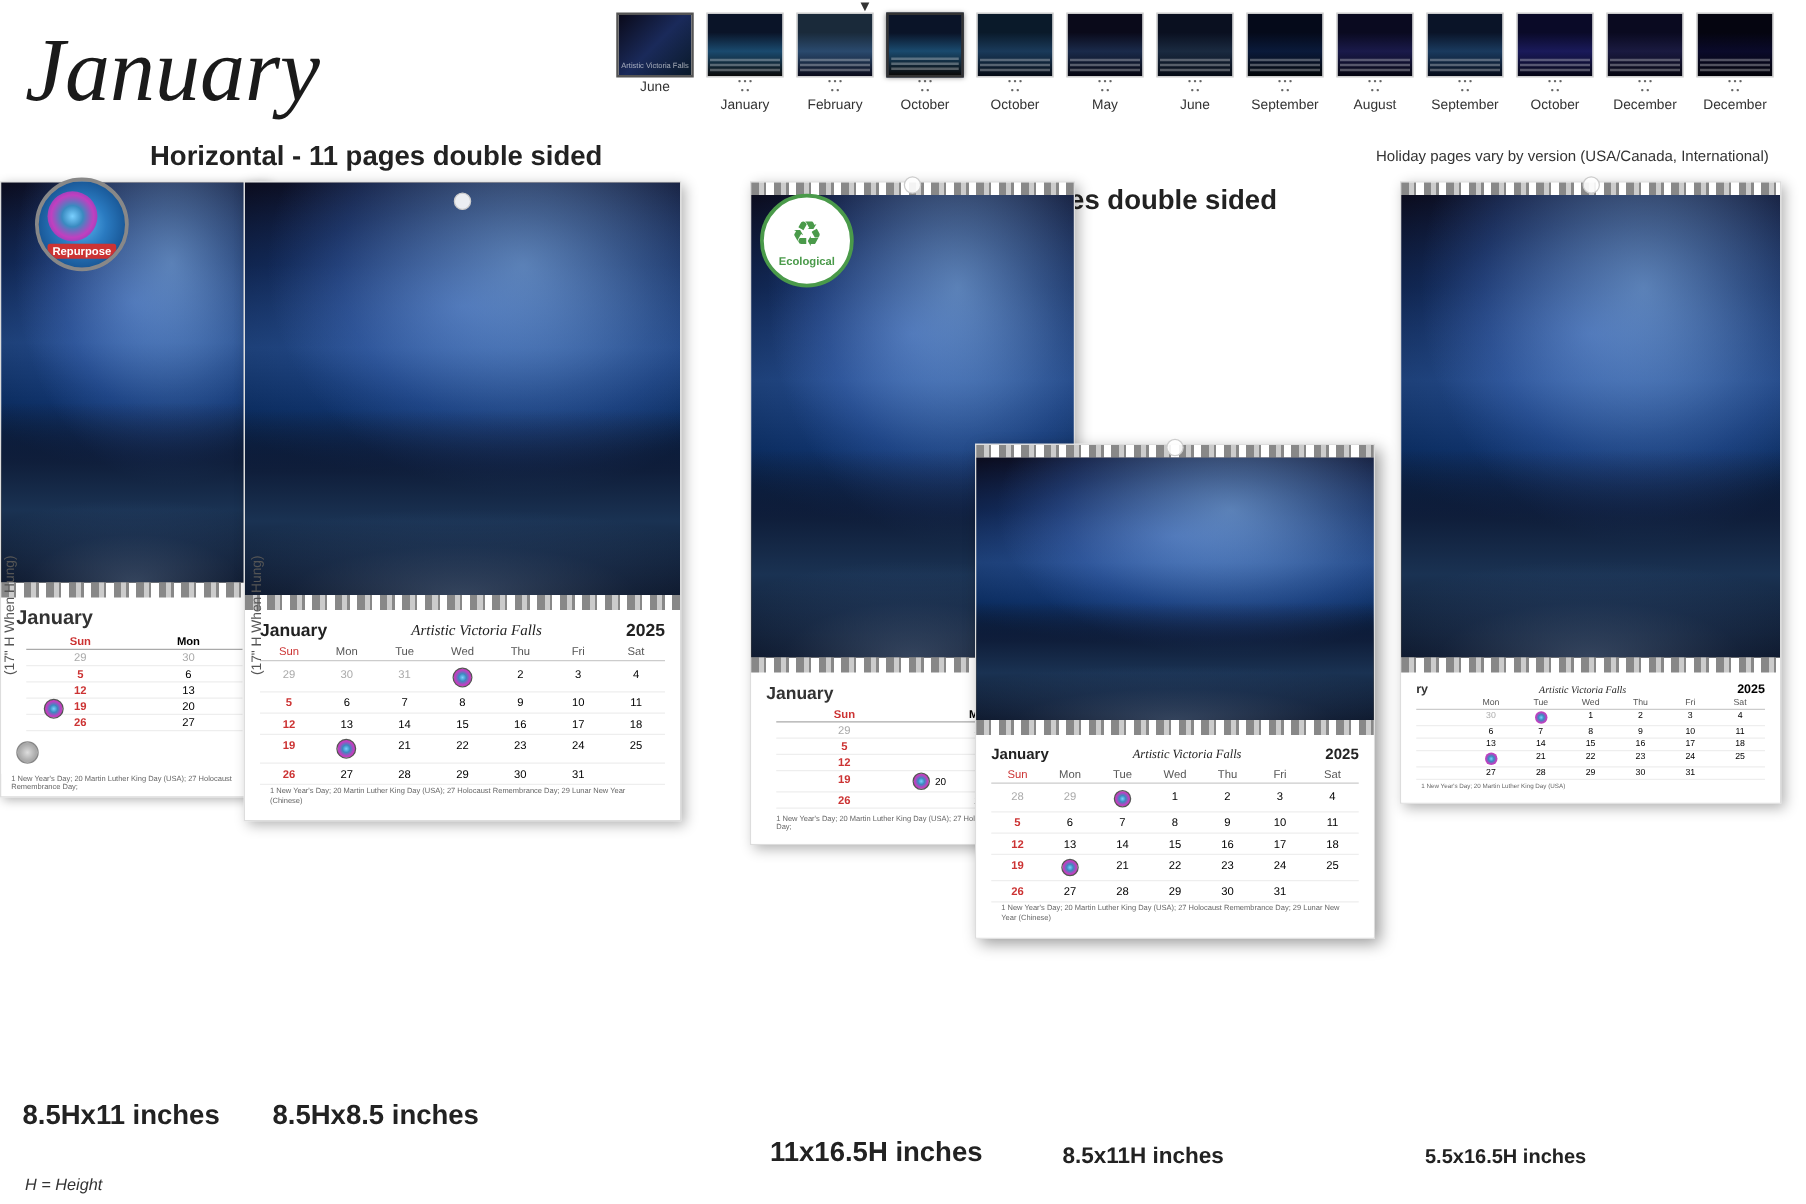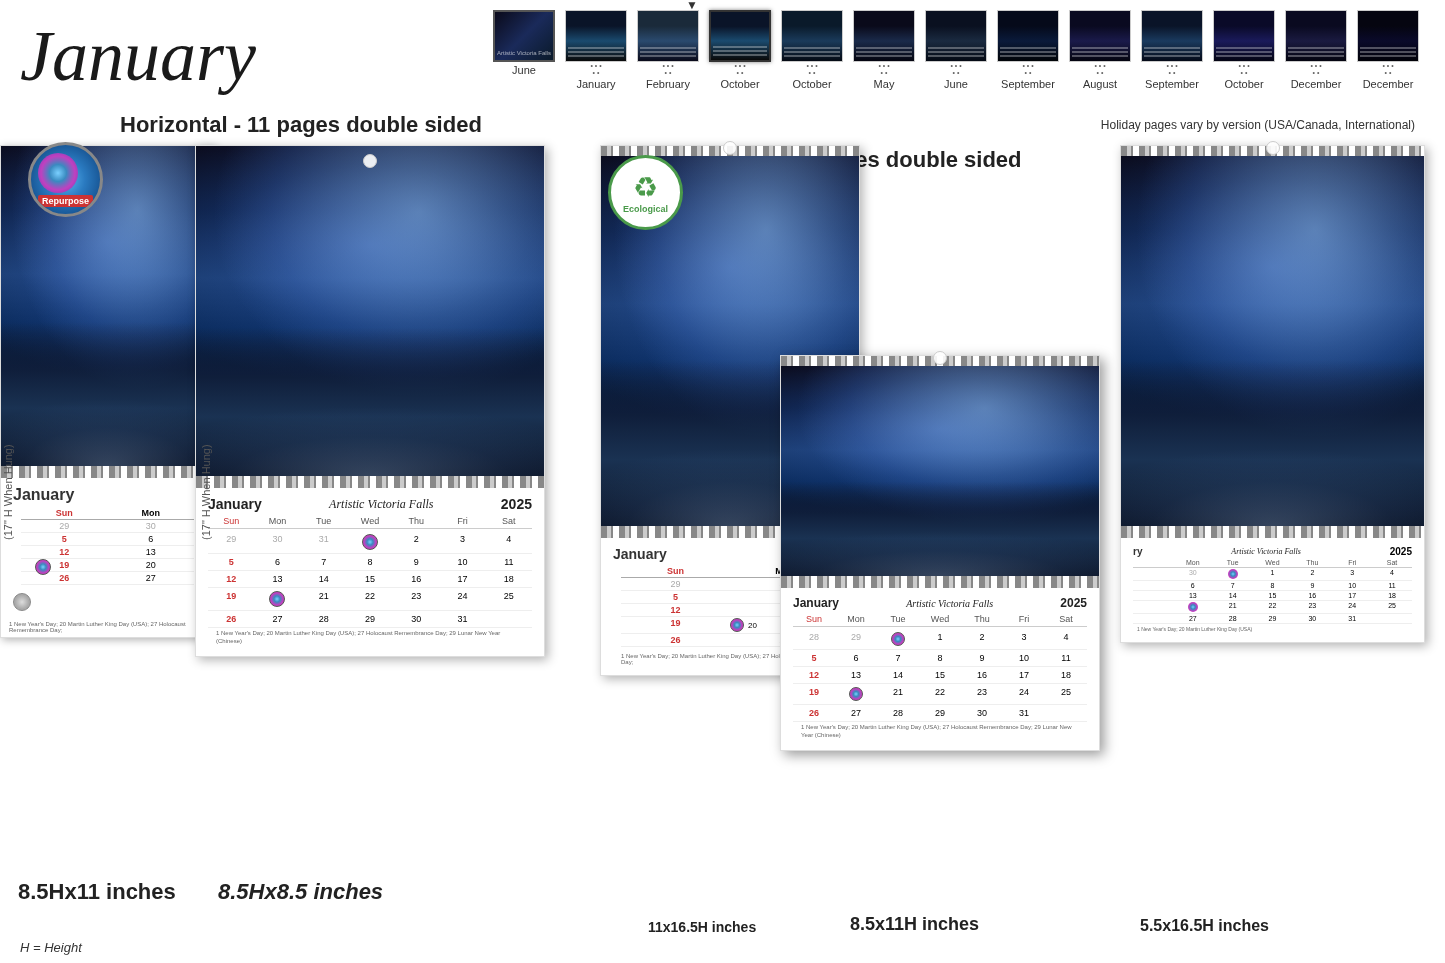--- a/index.html
+++ b/index.html
@@ -735,21 +735,21 @@
         <span></span>
     </div>
     <div class="card-footer-note">1 New Year's Day; 20 Martin Luther King Day (USA); 27 Holocaust Remembrance Day; 29 Lunar New Year (Chinese)</div>
   </div>
 </div>
 
 <div class="hung-label" style="top:340px;left:200px;height:200px;display:flex;align-items:center;">
   <span>(17" H When Hung)</span>
 </div>
 
-<div class="size-label" style="bottom:58px;left:218px;font-style:italic;">8.5Hx8.5 inches</div>
+<div class="size-label" style="bottom:58px;left:218px;">8.5Hx8.5 inches</div>
 
 <div class="cal-card-3">
 
   <div style="height:10px;background:repeating-linear-gradient(90deg,#888 0px,#888 6px,#ccc 6px,#ccc 10px,#888 10px,#888 12px,transparent 12px,transparent 18px);position:relative;">
     <div style="position:absolute;top:-5px;left:50%;transform:translateX(-50%);width:14px;height:14px;border-radius:50%;background:rgba(255,255,255,0.9);border:1px solid #ccc;"></div>
   </div>
 
   <div class="cal-image" style="height:370px;">
     <div class="milky-way-arc"></div>
     <div class="milky-way-arc2"></div>
@@ -790,21 +790,21 @@
       </div>
       <div class="simple-cal-row sc-2col">
           <span class="sc-red">26</span>
           <span>27</span>
         </div>
     </div>
     <div style="font-size:6px;color:#666;padding:2px 8px;">1 New Year's Day; 20 Martin Luther King Day (USA); 27 Holocaust Remembrance Day;</div>
   </div>
 </div>
 
-<div class="size-label" style="bottom:28px;left:648px;font-size:14px;">11x16.5H inches</div>
+<div class="size-label" style="bottom:28px;left:616px;font-size:22px;">11x16.5H inches</div>
 
 <div class="cal-card-4">
 
   <div style="height:10px;background:repeating-linear-gradient(90deg,#888 0px,#888 6px,#ccc 6px,#ccc 10px,#888 10px,#888 12px,transparent 12px,transparent 18px);position:relative;">
     <div style="position:absolute;top:-5px;left:50%;transform:translateX(-50%);width:14px;height:14px;border-radius:50%;background:rgba(255,255,255,0.9);border:1px solid #ccc;"></div>
   </div>
 
   <div class="cal-image" style="height:210px;">
     <div class="milky-way-arc"></div>
     <div class="milky-way-arc2"></div>

